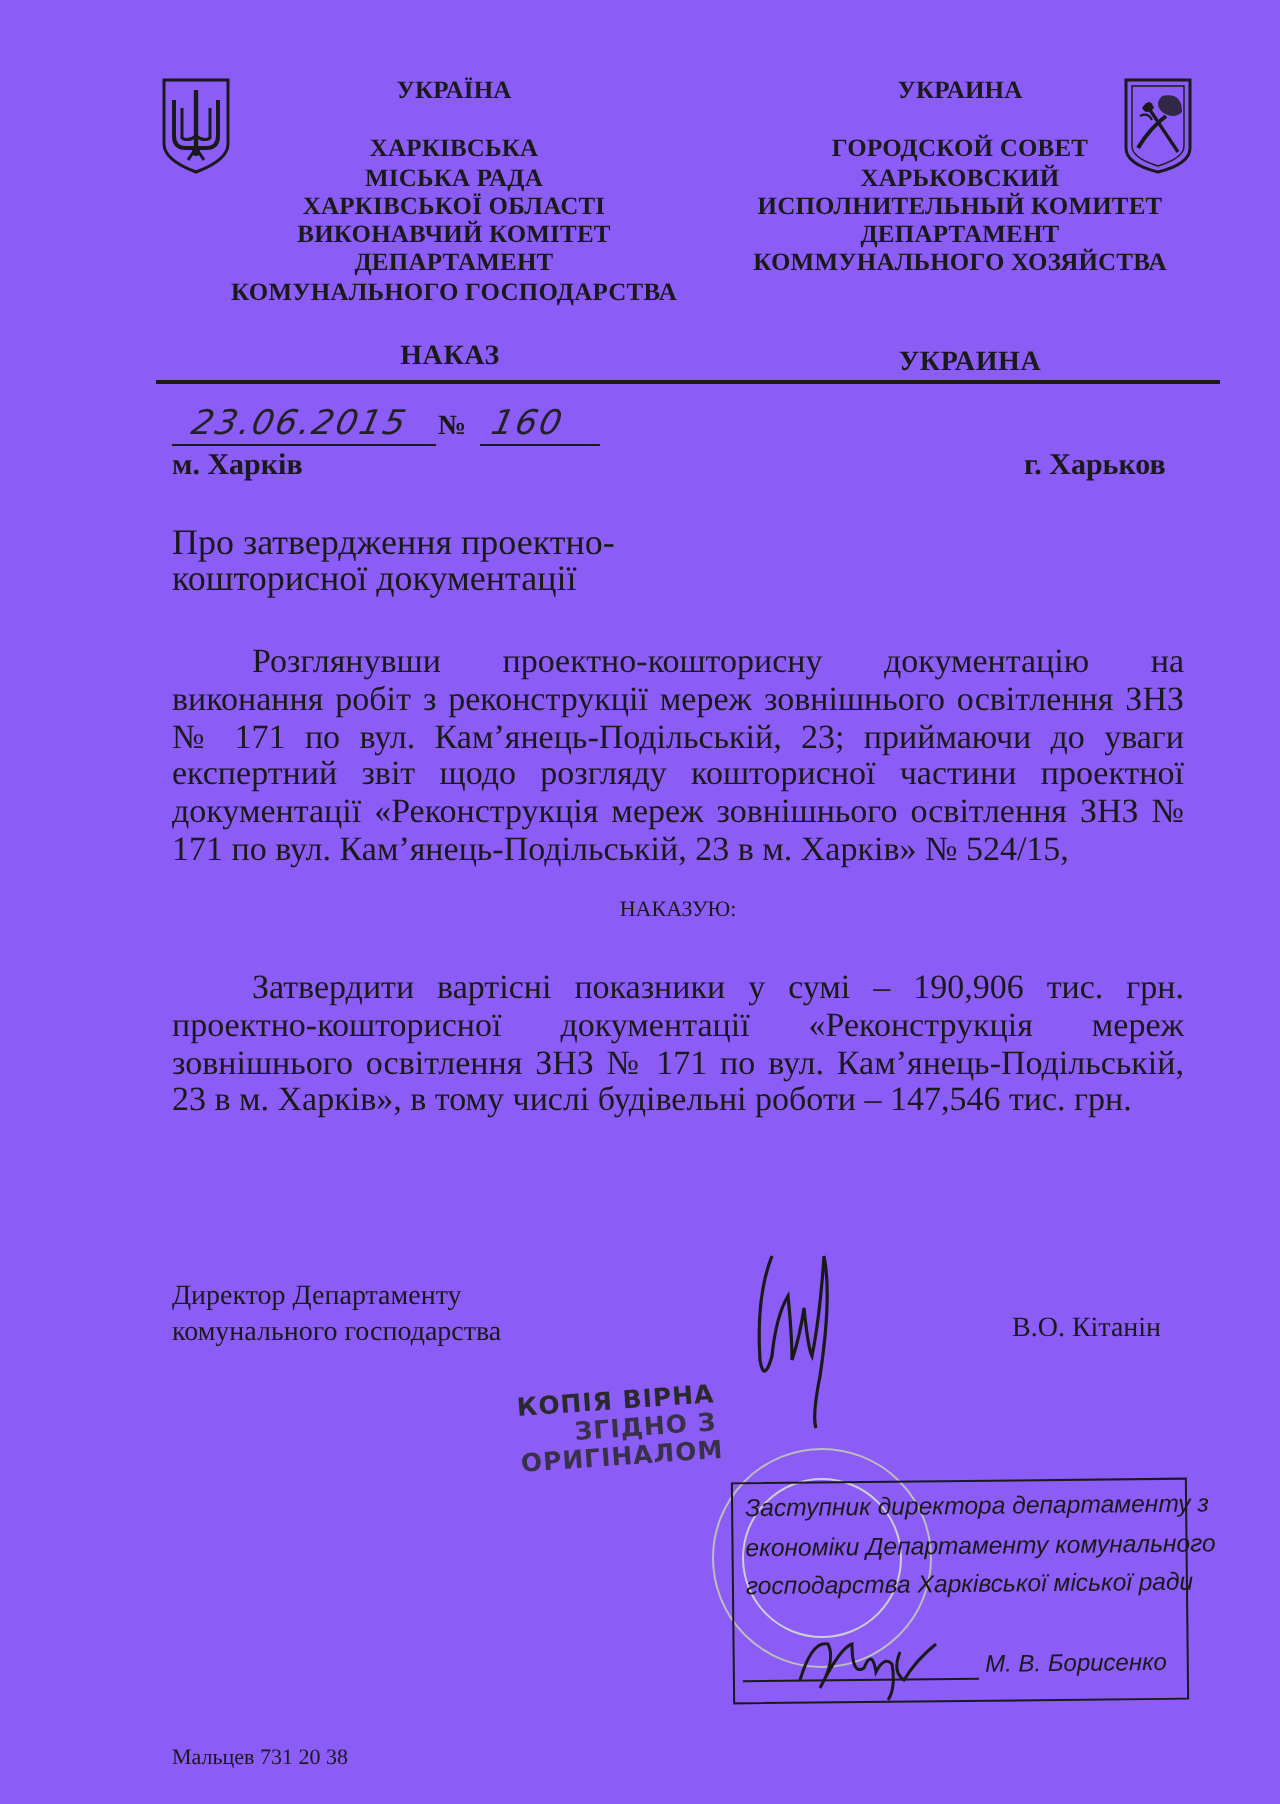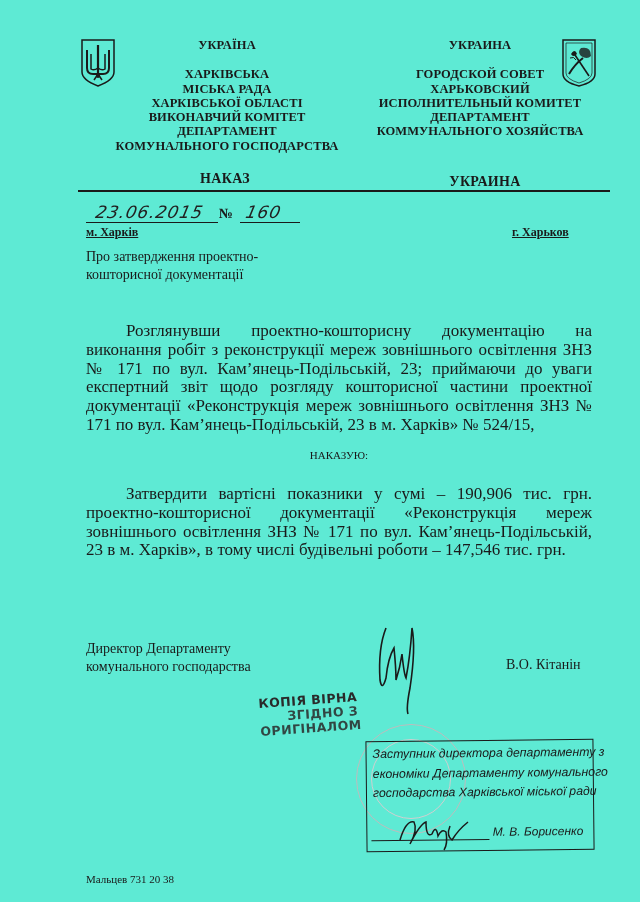--- a/index.html
+++ b/index.html
@@ -6,21 +6,21 @@
     html, body {
       width: 640px; height: 902px;
       background: #f7f7f7;
       overflow: hidden;
     }
     body {
       position: relative;
       font-family: "Liberation Serif", "DejaVu Serif", serif;
       color: #1a1a1a;
     }
-    .page { position: absolute; left: 0; top: 0; width: 640px; height: 902px; background: #5eead4; }
+    .page { position: absolute; left: 0; top: 0; width: 640px; height: 902px; background: #8b5cf6; }
 
     .header-col {
       position: absolute;
       top: 38px;
       text-align: center;
       font-weight: bold;
       font-size: 12.5px;
       line-height: 14.3px;
       letter-spacing: 0.1px;
     }
@@ -66,28 +66,28 @@
     .underline { position: absolute; height: 1px; background: #1a1a1a; top: 22px; }
     .ul-date { left: 0; width: 132px; }
     .ul-num { left: 154px; width: 60px; }
     .num-sign {
       position: absolute; left: 133px; top: 6px;
       font-weight: bold; font-size: 14px;
     }
 
     .city {
       position: absolute; top: 225px;
-      font-weight: bold; font-size: 12px; text-decoration: underline;
+      font-weight: bold; font-size: 15px;
     }
     .city.left { left: 86px; }
     .city.right { left: 512px; }
 
     .subject {
-      position: absolute; left: 86px; top: 248px;
-      font-size: 14px; line-height: 18px;
+      position: absolute; left: 86px; top: 262px;
+      font-size: 18px; line-height: 18px;
       width: 240px;
     }
 
     .body-text {
       position: absolute; left: 86px; width: 506px;
       font-size: 17px; line-height: 18.8px;
       text-align: justify;
       text-indent: 40px;
     }
     .p1 { top: 322px; }

